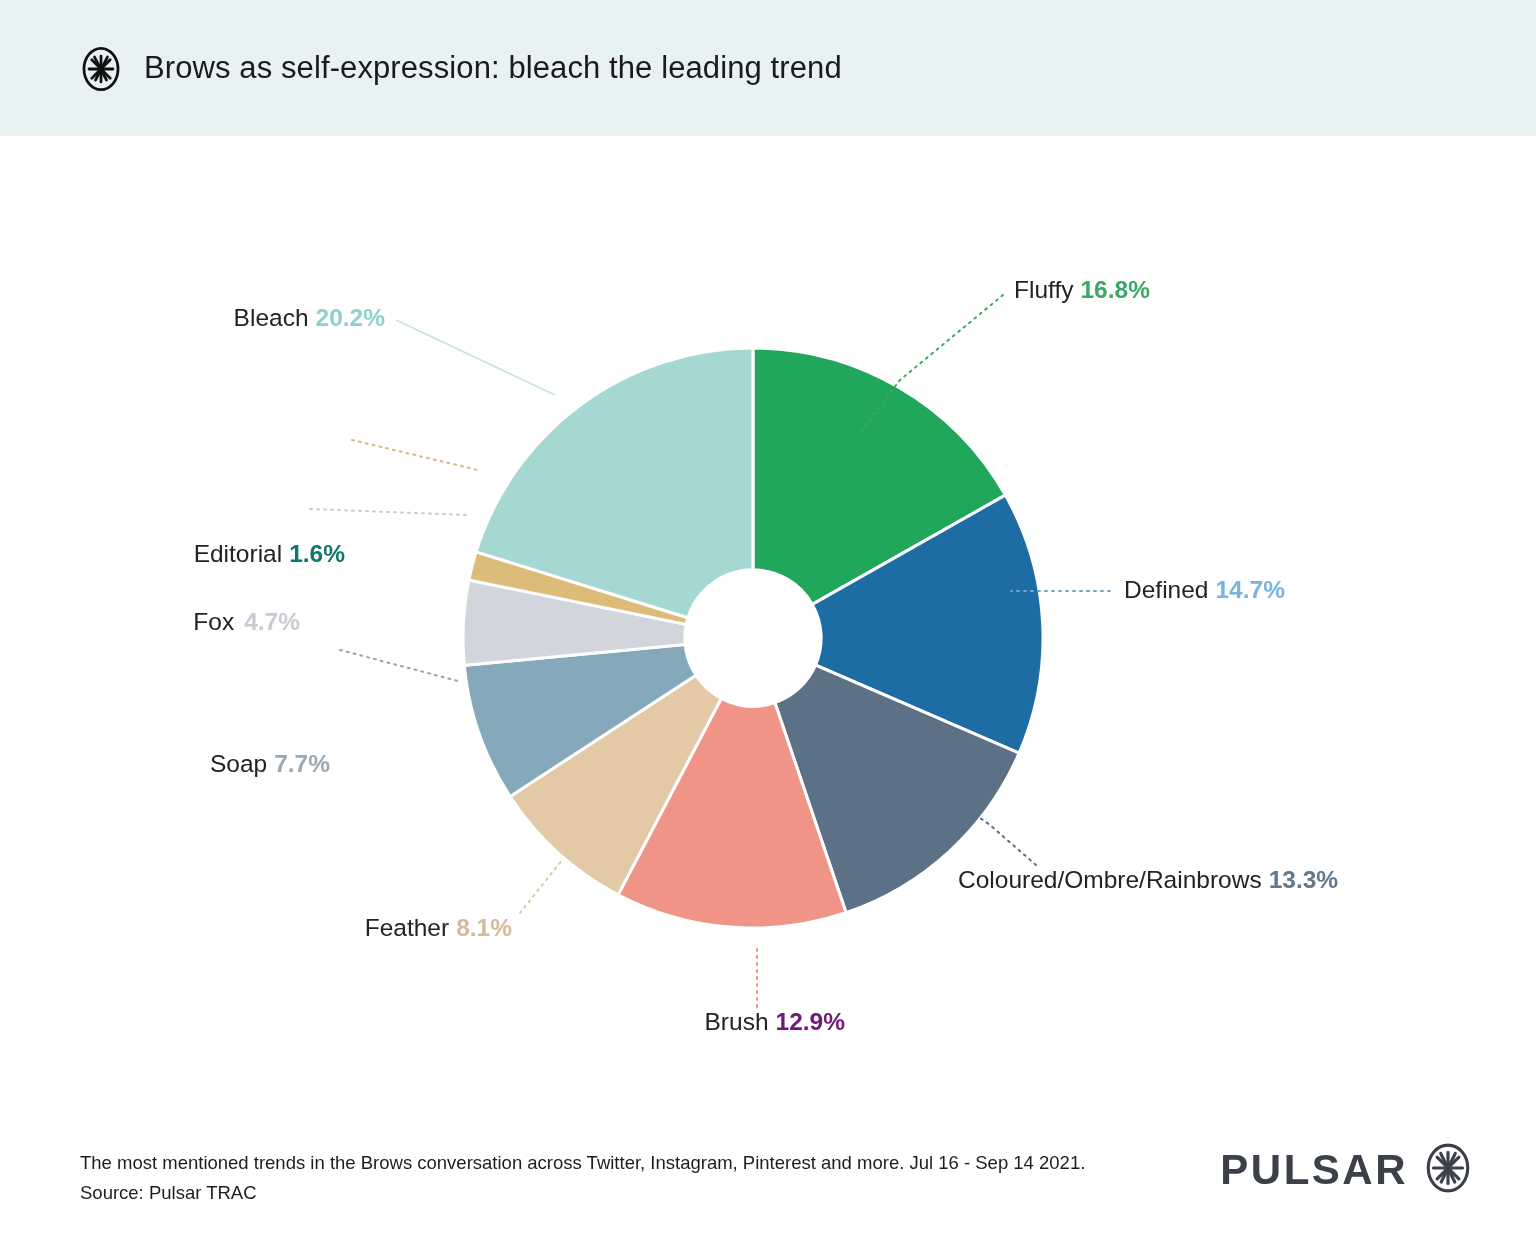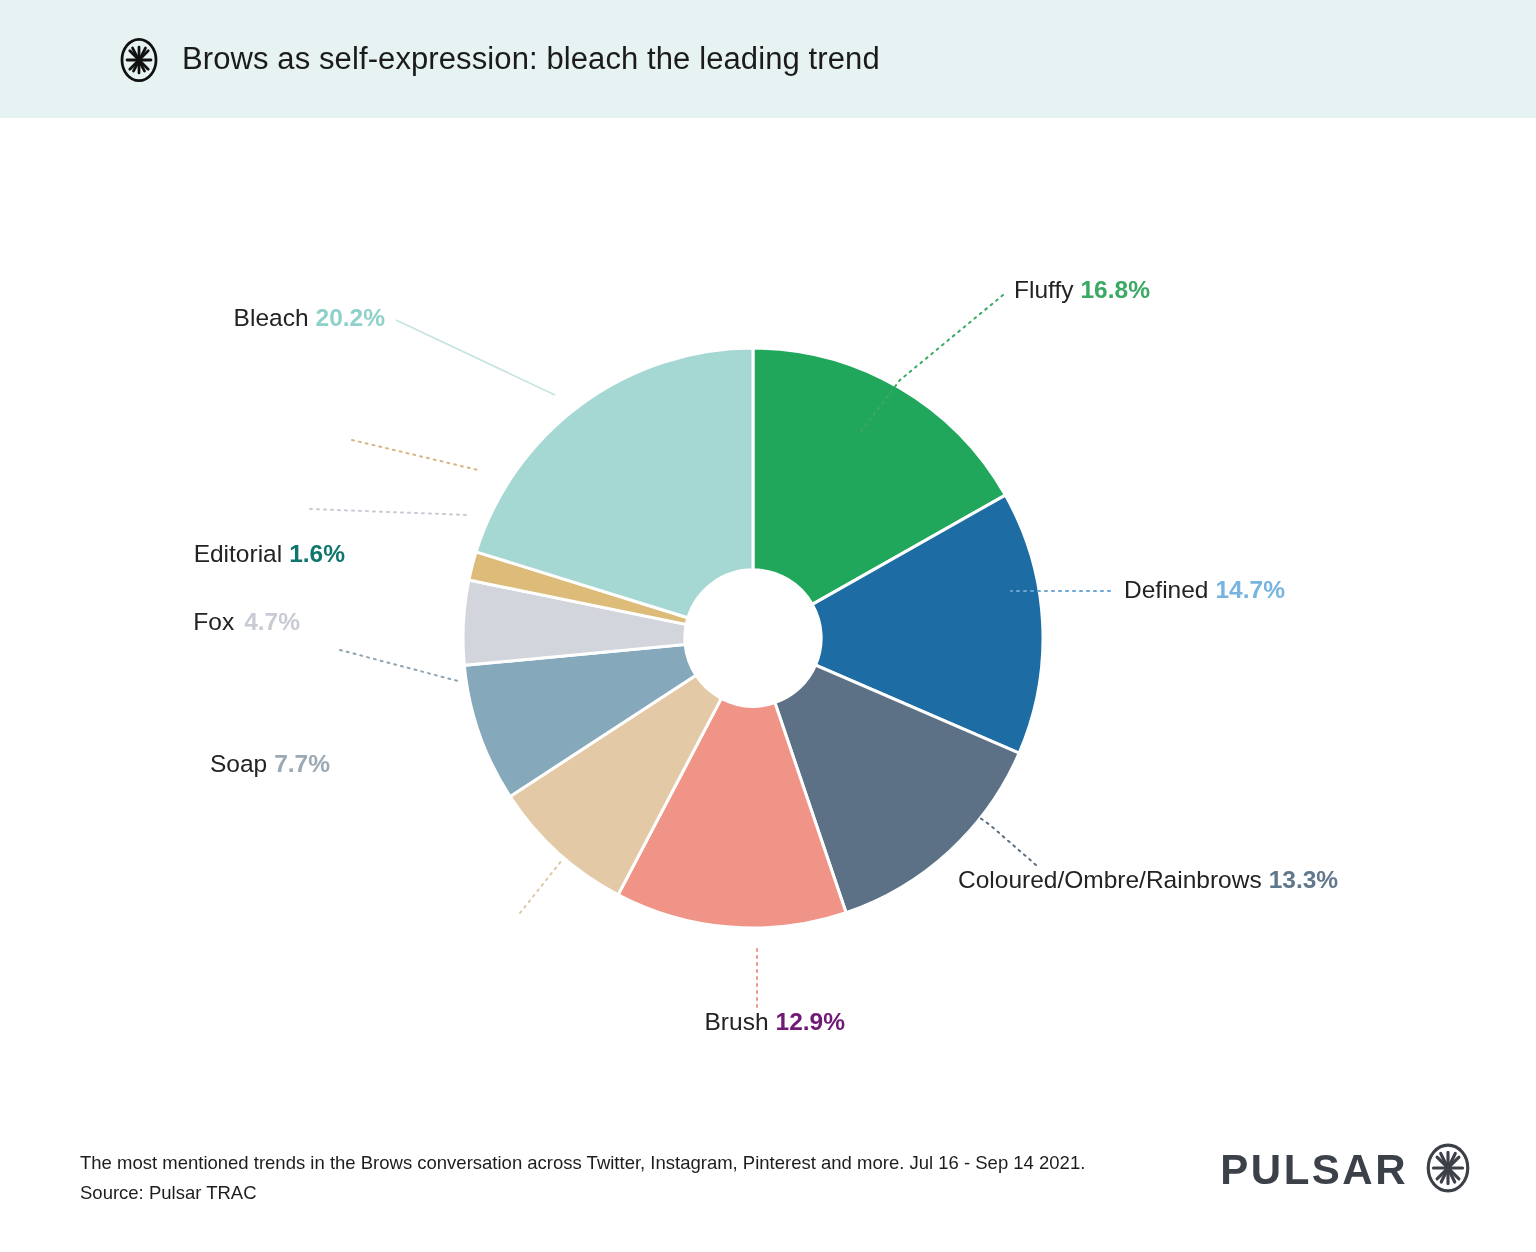--- a/index.html
+++ b/index.html
@@ -11,25 +11,25 @@
     width: 1536px; height: 1252px;
     position: relative;
     font-family: "Liberation Sans", sans-serif;
     overflow: hidden;
   }
 
   
   #header-band {
     position: absolute;
     left: 0; top: 0;
-    width: 1536px; height: 118px;
+    width: 1536px; height: 136px;
     background: #e7f2f3;
     display: flex;
     align-items: center;
-    padding-left: 116px;
+    padding-left: 78px;
   }
   #header-logo-mark {
     width: 46px; height: 46px;
     flex: 0 0 auto;
     margin-right: 20px;
     margin-top: 2px;
   }
   #page-title {
     font-size: 31px;
     color: #1b1b1b;
@@ -153,20 +153,23 @@
   </div>
 
   <div class="callout right" style="left:958px; top:750px;">
     <span class="lbl">Coloured/Ombre/Rainbrows</span><span class="val" style="color: rgb(97, 120, 140);">13.3%</span>
   </div>
 
   <div class="callout left" style="left:400px; width:445px; top:892px;">
     <span class="lbl">Brush</span><span class="val" style="color: #701a75;">12.9%</span>
   </div>
 
+  <div class="callout left" style="left:100px; width:412px; top:798px;">
+    <span class="lbl">Feather</span><span class="val" style="color: rgb(212, 187, 149);">8.1%</span>
+  </div>
 
   <div class="callout left" style="left:0; width:330px; top:634px;">
     <span class="lbl">Soap</span><span class="val" style="color: rgb(154, 169, 180);">7.7%</span>
   </div>
 
   <div class="callout left" style="left:0; width:300px; top:492px;">
     <span class="lbl">Fox</span><span class="val" style="color: rgb(200, 203, 212); margin-left: 10px;">4.7%</span>
   </div>
 
   <div class="callout left" style="left:0; width:345px; top:424px;">

